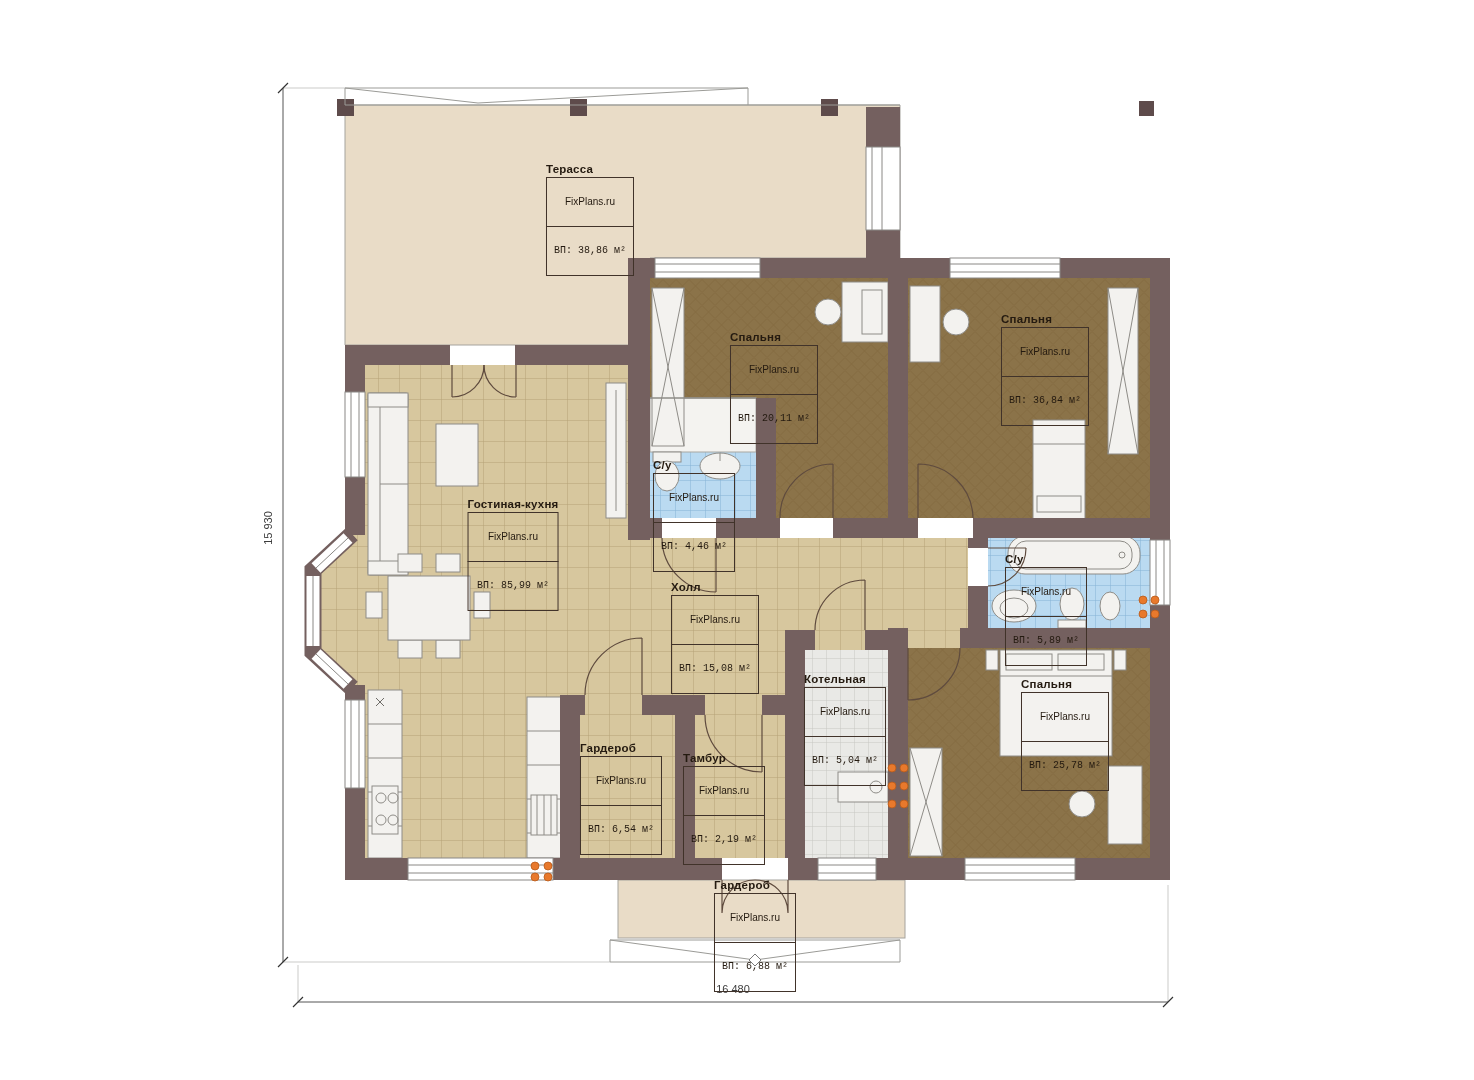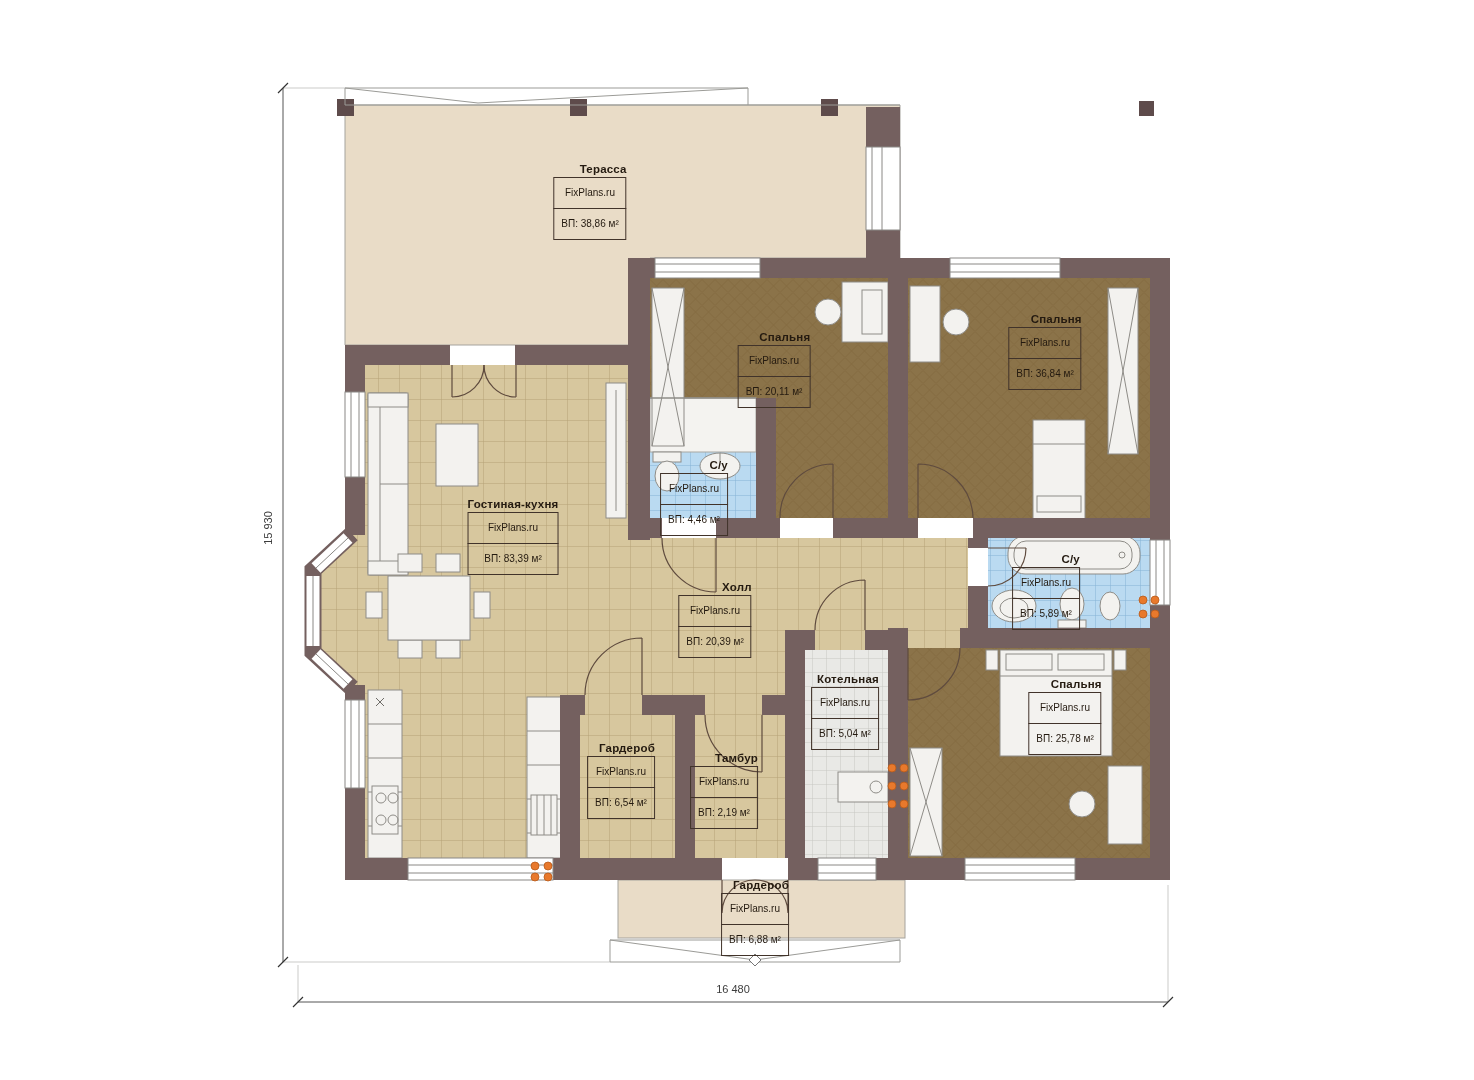--- a/index.html
+++ b/index.html
@@ -1,24 +1,24 @@
 <!DOCTYPE html>
 <html><head>
 <meta charset="utf-8">
 <style>
   html,body{margin:0;padding:0;background:#fff;}
   .stage{position:relative;width:1474px;height:1080px;background:#ffffff;overflow:hidden;
          font-family:"Liberation Sans",sans-serif;}
   .stage svg{position:absolute;left:0;top:0;}
   .rlabel{position:absolute;transform:translateX(-50%);display:flex;flex-direction:column;
-          align-items:flex-end;color:#241a10;pointer-events:none;}
+          align-items:flex-start;color:#241a10;pointer-events:none;}
   .rname{font-size:11.5px;font-weight:bold;letter-spacing:.2px;margin-bottom:2px;white-space:nowrap;}
-  .rbox{align-self:stretch;border:1px solid #41332a;padding:8px 7px;font-size:10px;line-height:14px;
+  .rbox{align-self:stretch;border:1px solid #41332a;padding:17px 7px;font-size:10px;line-height:14px;
         text-align:center;white-space:nowrap;}
-  .rbox+.rbox{margin-top:-1px;}
+  .rbox+.rbox{margin-top:-1px;font-family:Liberation Mono, monospace;}
   .dimtext{font-size:11px;fill:#3c3c3c;}
 </style>
 </head>
 <body>
 
 <div class="stage">
 
 <svg width="1474" height="1080" viewBox="0 0 1474 1080">
   <defs>
     <pattern id="beige" width="21" height="21" patternUnits="userSpaceOnUse">
@@ -359,26 +359,26 @@
   <div class="rbox">ВП: 36,84 м²</div>
 </div>
 <div class="rlabel" style="left:694px;top:459px">
   <div class="rname">С/у</div>
   <div class="rbox">FixPlans.ru</div>
   <div class="rbox">ВП: 4,46 м²</div>
 </div>
 <div class="rlabel" style="left:513px;top:498px">
   <div class="rname">Гостиная-кухня</div>
   <div class="rbox">FixPlans.ru</div>
-  <div class="rbox">ВП: 83,39 м²</div>
+  <div class="rbox">ВП: 85,99 м²</div>
 </div>
 <div class="rlabel" style="left:715px;top:581px">
   <div class="rname">Холл</div>
   <div class="rbox">FixPlans.ru</div>
-  <div class="rbox">ВП: 20,39 м²</div>
+  <div class="rbox">ВП: 15,08 м²</div>
 </div>
 <div class="rlabel" style="left:1046px;top:553px">
   <div class="rname">С/у</div>
   <div class="rbox">FixPlans.ru</div>
   <div class="rbox">ВП: 5,89 м²</div>
 </div>
 <div class="rlabel" style="left:845px;top:673px">
   <div class="rname">Котельная</div>
   <div class="rbox">FixPlans.ru</div>
   <div class="rbox">ВП: 5,04 м²</div>

